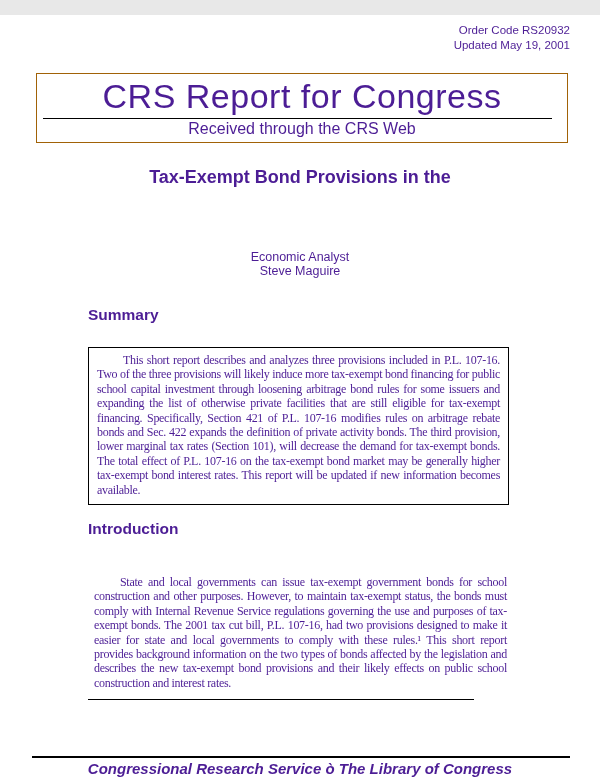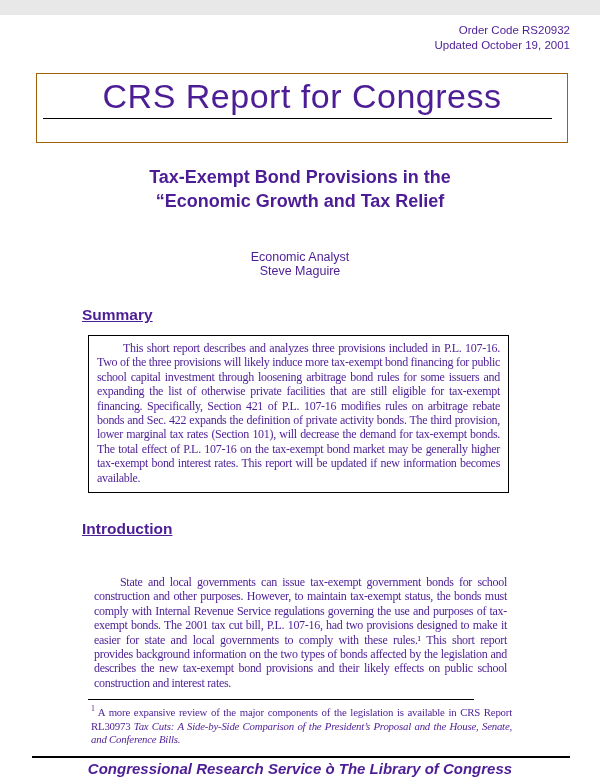--- a/index.html
+++ b/index.html
@@ -80,42 +80,41 @@
     top: 236px;
     left: 0;
     width: 100%;
     text-align: center;
     font-size: 12.5px;
     line-height: 13.5px;
   }
 
   .section-heading {
     position: absolute;
-    left: 82px;
+    left: 88px;
     font-weight: 700;
     font-size: 15.5px;
     font-family: "Liberation Sans", sans-serif;
-    text-decoration: underline;
   }
   .summary-heading { top: 291px; }
   .intro-heading   { top: 505px; }
 
   .serif-body {
     font-family: "Liberation Serif", serif;
     font-size: 12px;
     line-height: 14.4px;
     letter-spacing: -0.3px;
     text-align: justify;
     text-indent: 26px;
   }
 
   .summary-box {
     position: absolute;
     left: 88px;
-    top: 320px;
+    top: 332px;
     width: 421px;
     box-sizing: border-box;
     border: 1.5px solid #000;
     padding: 5px 8px 7px 8px;
   }
 
   .intro-para {
     position: absolute;
     left: 94px;
     top: 560px;
@@ -167,46 +166,45 @@
     font-family: "Liberation Sans", sans-serif;
   }
 </style>
 </head>
 <body>
 
 <div class="page">
 
   <div class="order-block">
     <div>Order Code RS20932</div>
-    <div>Updated October 19, 2001</div>
+    <div>Updated May 19, 2001</div>
   </div>
 
   <div class="masthead">
     <div class="masthead-title">CRS Report for Congress</div>
     <div class="masthead-rule"></div>
+    <div class="masthead-subtitle">Received through the CRS Web</div>
   </div>
 
   <div class="doc-title">
     <div>Tax-Exempt Bond Provisions in the</div>
-    <div>“Economic Growth and Tax Relief</div>
   </div>
 
   <div class="author-block">
     <div>Economic Analyst</div>
     <div>Steve Maguire</div>
   </div>
 
   <div class="section-heading summary-heading">Summary</div>
 
   <div class="summary-box serif-body">This short report describes and analyzes three provisions included in P.L. 107-16. Two of the three provisions will likely induce more tax-exempt bond financing for public school capital investment through loosening arbitrage bond rules for some issuers and expanding the list of otherwise private facilities that are still eligible for tax-exempt financing. Specifically, Section 421 of P.L. 107-16 modifies rules on arbitrage rebate bonds and Sec. 422 expands the definition of private activity bonds. The third provision, lower marginal tax rates (Section 101), will decrease the demand for tax-exempt bonds. The total effect of P.L. 107-16 on the tax-exempt bond market may be generally higher tax-exempt bond interest rates. This report will be updated if new information becomes available.</div>
 
   <div class="section-heading intro-heading">Introduction</div>
 
   <div class="intro-para serif-body">State and local governments can issue tax-exempt government bonds for school construction and other purposes. However, to maintain tax-exempt status, the bonds must comply with Internal Revenue Service regulations governing the use and purposes of tax-exempt bonds. The 2001 tax cut bill, P.L. 107-16, had two provisions designed to make it easier for state and local governments to comply with these rules.¹ This short report provides background information on the two types of bonds affected by the legislation and describes the new tax-exempt bond provisions and their likely effects on public school construction and interest rates.</div>
 
   <div class="footnote-rule"></div>
 
-  <div class="footnote"><sup>1</sup><span> A more expansive review of the major components of the legislation is available in CRS Report RL30973 </span><span class="fn-italic">Tax Cuts: A Side-by-Side Comparison of the President’s Proposal and the House, Senate, and Conference Bills.</span></div>
 
   <div class="footer-rule"></div>
   <div class="footer-text">Congressional Research Service ò The Library of Congress</div>
 
 </div>
 
 </body></html>

